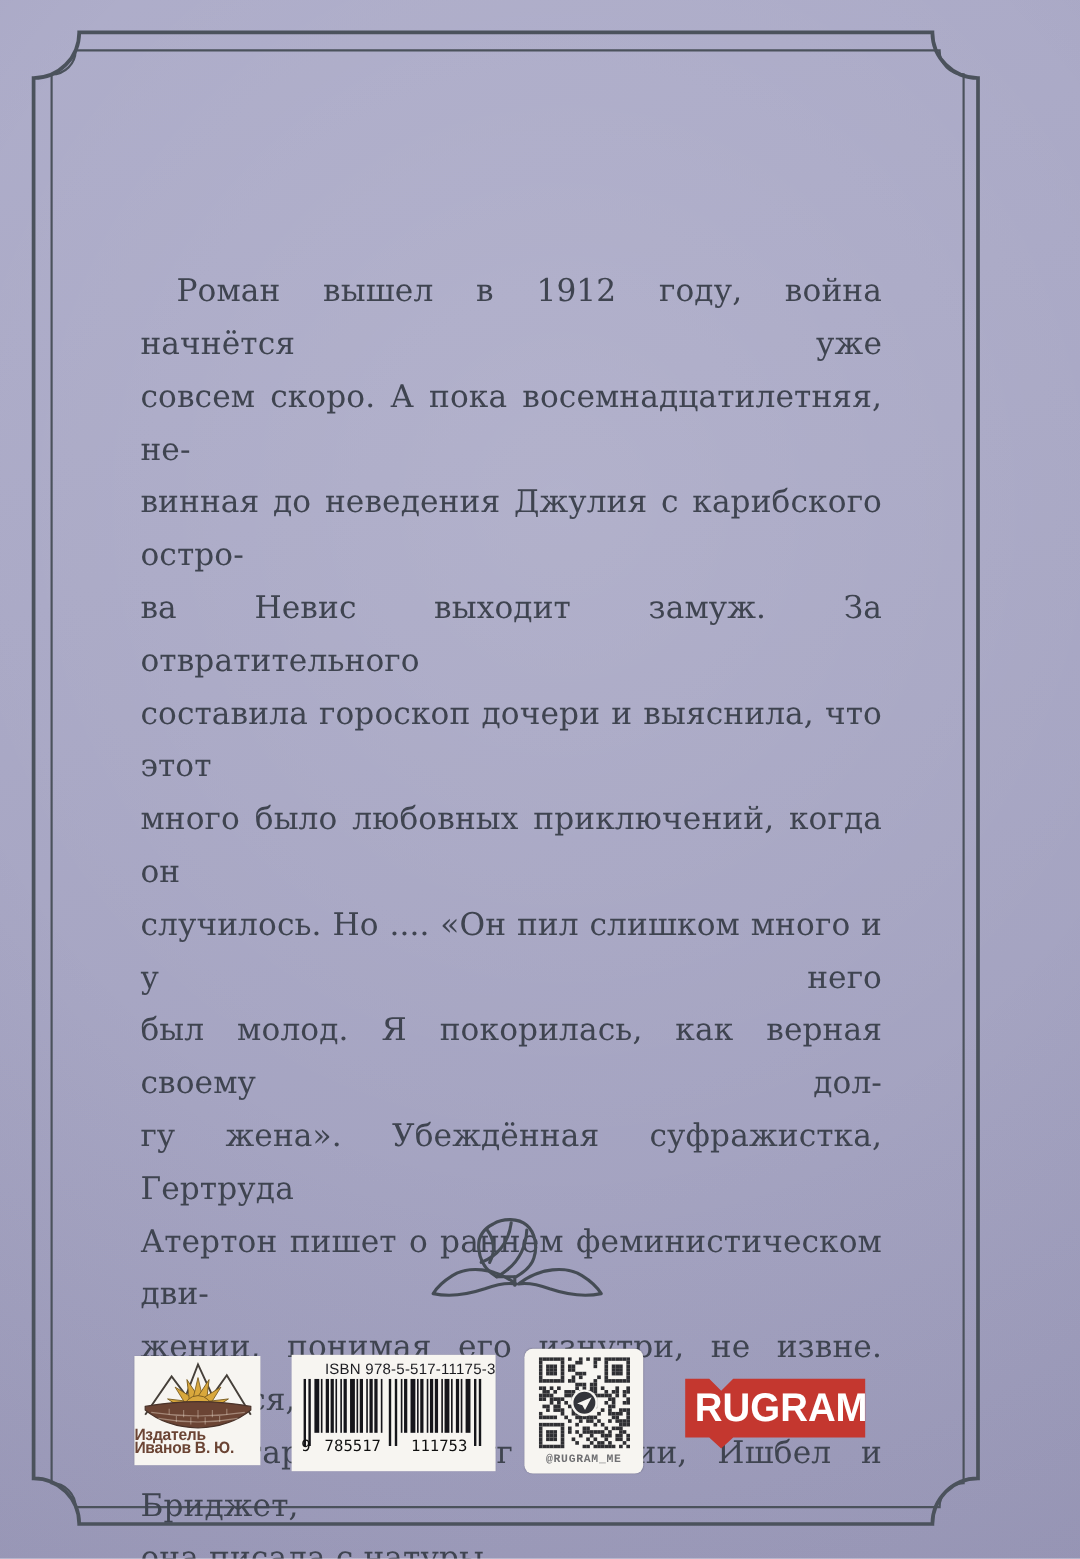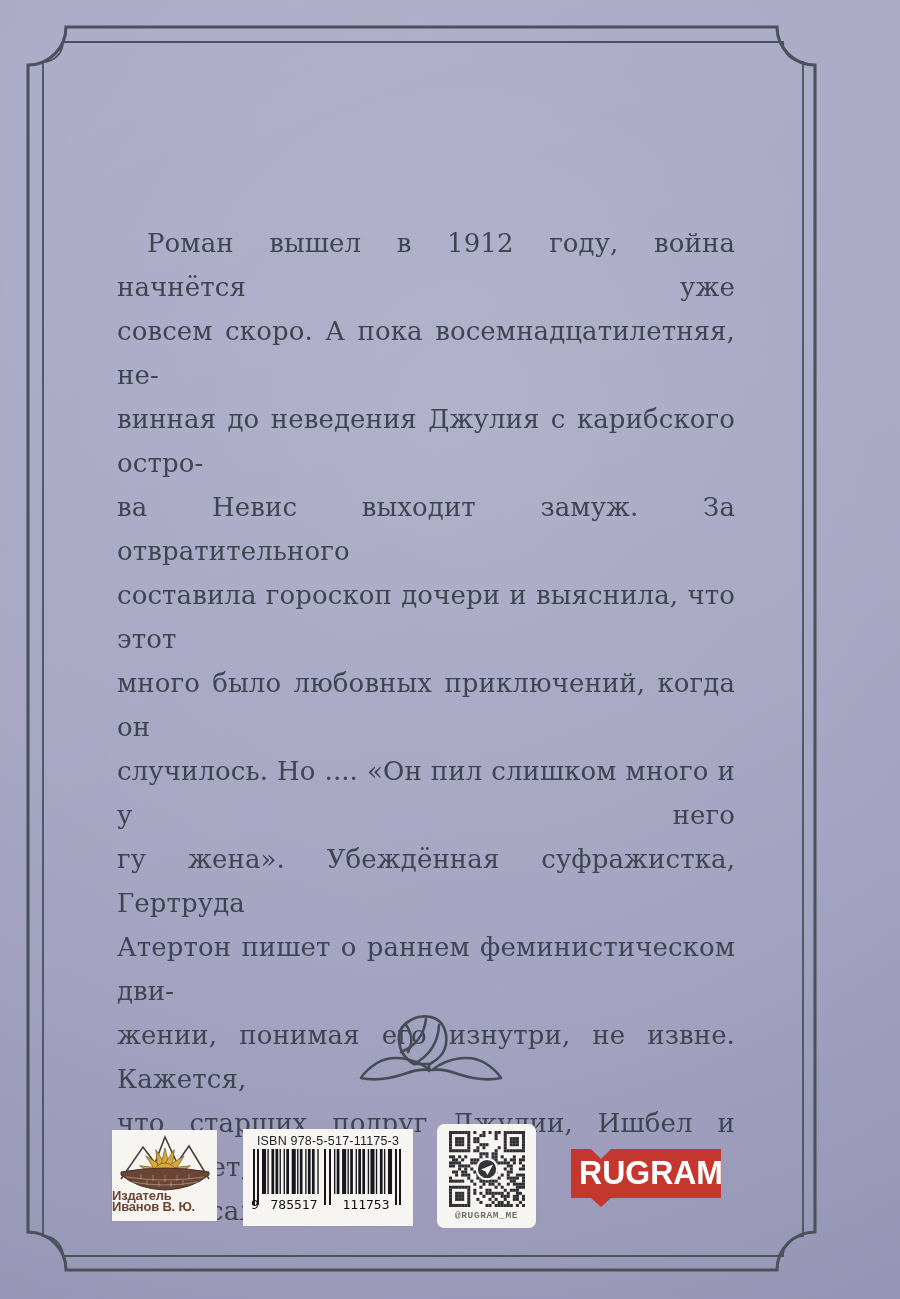--- a/index.html
+++ b/index.html
@@ -36,21 +36,21 @@
   .publisher .emblem{ display:block; margin:3px auto 0; }
   .publisher-name{
     font-family:"Liberation Sans", sans-serif; font-weight:bold;
     font-size:13px; line-height:13px; color:var(--brown);
     transform:scaleY(1.05); letter-spacing:-.2px; margin-top:-2px;
   }
   
   .barcode-box{ left:243px; top:1129px; width:170px; height:97px; }
   .isbn-label{
     font-family:"Liberation Sans", sans-serif; font-size:12.5px; letter-spacing:.2px;
-    color:#1d1d22; text-align:center; margin-top:5px;
+    color:#1d1d22; text-align:right; margin-top:5px;
   }
   .bars-wrap{ display:block; margin:1px auto 0; }
   .bars-wrap text{ font-family:"DejaVu Sans Mono", monospace; font-size:13px; fill:#111; }
   
   .qr-box{ left:437px; top:1124px; width:99px; height:104px; border-radius:7px; text-align:center; }
   .qr-box svg{ display:block; margin:7px auto 0; }
   .qr-caption{
     font-family:Liberation Mono, monospace; font-weight:bold; font-size:9.5px;
     letter-spacing:.6px; color:var(--qr_caption); margin-top:3px;
   }
@@ -75,20 +75,21 @@
   </svg>
 
   <div class="blurb">
       <div class="blurb-line">Роман вышел в 1912 году, война начнётся уже</div>
       <div class="blurb-line">совсем скоро. А пока восемнадцатилетняя, не-</div>
       <div class="blurb-line">винная до неведения Джулия с карибского остро-</div>
       <div class="blurb-line">ва Невис выходит замуж. За отвратительного</div>
       <div class="blurb-line">составила гороскоп дочери и выяснила, что этот</div>
       <div class="blurb-line">много было любовных приключений, когда он</div>
       <div class="blurb-line">случилось. Но .... «Он пил слишком много и у него</div>
+      <div class="blurb-line">был молод. Я покорилась, как верная своему дол-</div>
       <div class="blurb-line">гу жена». Убеждённая суфражистка, Гертруда</div>
       <div class="blurb-line">Атертон пишет о раннем феминистическом дви-</div>
       <div class="blurb-line">жении, понимая его изнутри, не извне. Кажется,</div>
       <div class="blurb-line">что старших подруг Джулии, Ишбел и Бриджет,</div>
       <div class="blurb-line">она писала с натуры.</div>
     </div>
 
   <svg class="rose" width="150" height="82" viewBox="0 0 150 82" aria-hidden="true">
     <g fill="none" stroke="#454c55" stroke-width="2.6" stroke-linecap="round" stroke-linejoin="round">
       <path d="M 55 10 C 63 5 76 5 83 11 C 90 17 92 29 89 38 C 87 45 81 50 74 54 L 58 54 C 49 49 44 41 43 31 C 42 21 47 14 55 10 Z"></path>

